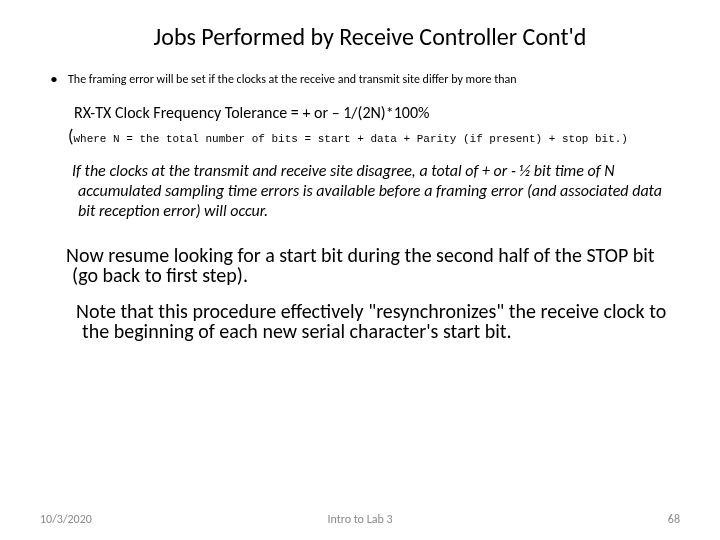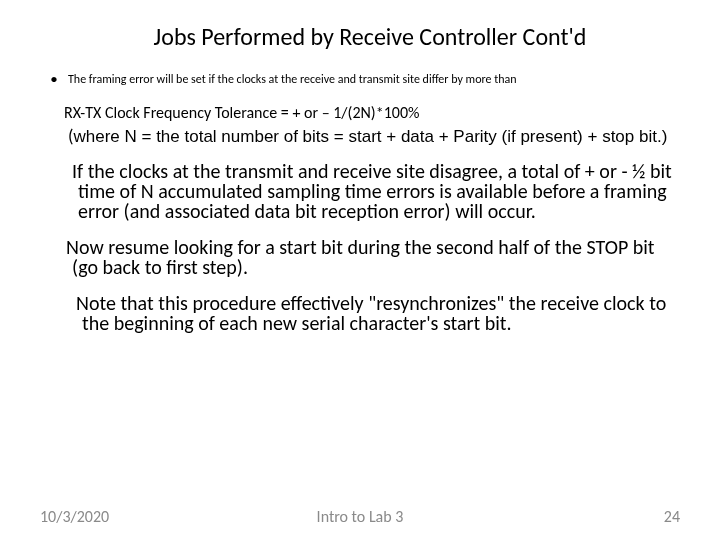--- a/index.html
+++ b/index.html
@@ -35,46 +35,47 @@
     text-align: center;
     font-size: 15px;
     line-height: 20px;
   }
   .bullet-text {
     font-size: 12px;
     line-height: 20px;
     flex: 1;
   }
   .formula-block {
-    margin-left: 24px;
+    margin-left: 34px;
     margin-bottom: 2px;
   }
   .formula {
     font-size: 16px;
     line-height: 20px;
   }
   .subnote-row {
     margin-left: 28px;
     margin-bottom: 14px;
   }
   .paren {
     font-size: 18px;
     vertical-align: baseline;
   }
   .subnote {
-    font-size: 17px;
-    font-family: Liberation Sans, sans-serif;
+    font-size: 11px;
+    font-family: Liberation Mono, monospace;
   }
   .para {
-    font-size: 20px;
+    font-size: 16px;
     line-height: 20px;
     margin-left: 20px;
     text-indent: -6px;
     padding-left: 18px;
-    margin-bottom: 16px;
+    margin-bottom: 24px;
+    font-style: italic;
   }
   .para2 {
     font-size: 20px;
     line-height: 20px;
     margin-left: 14px;
     text-indent: -6px;
     padding-left: 18px;
     margin-bottom: 16px;
   }
   .para3 {
@@ -86,21 +87,21 @@
     margin-bottom: 16px;
   }
   .footer {
     position: absolute;
     bottom: 14px;
     left: 0;
     width: 100%;
     padding: 0 40px;
     display: flex;
     justify-content: space-between;
-    font-size: 16px;
+    font-size: 12px;
     color: #8a8a8a;
   }
   .footer-center {
     position: absolute;
     left: 50%;
     transform: translateX(-50%);
   }
 </style>
 </head>
 <body>
@@ -125,16 +126,16 @@
   <div class="para">If the clocks at the transmit and receive site disagree, a total of + or - ½ bit time of N accumulated sampling time errors is available before a framing error (and associated data bit reception error) will occur.</div>
 
   <div class="para2">Now resume looking for a start bit during the second half of the STOP bit (go back to first step).</div>
 
   <div class="para3">Note that this procedure effectively "resynchronizes" the receive clock to the beginning of each new serial character's start bit.</div>
 
 
   <div class="footer">
     <span>10/3/2020</span>
     <span class="footer-center">Intro to Lab 3</span>
-    <span>24</span>
+    <span>68</span>
   </div>
 
 </div>
 
 </body></html>

